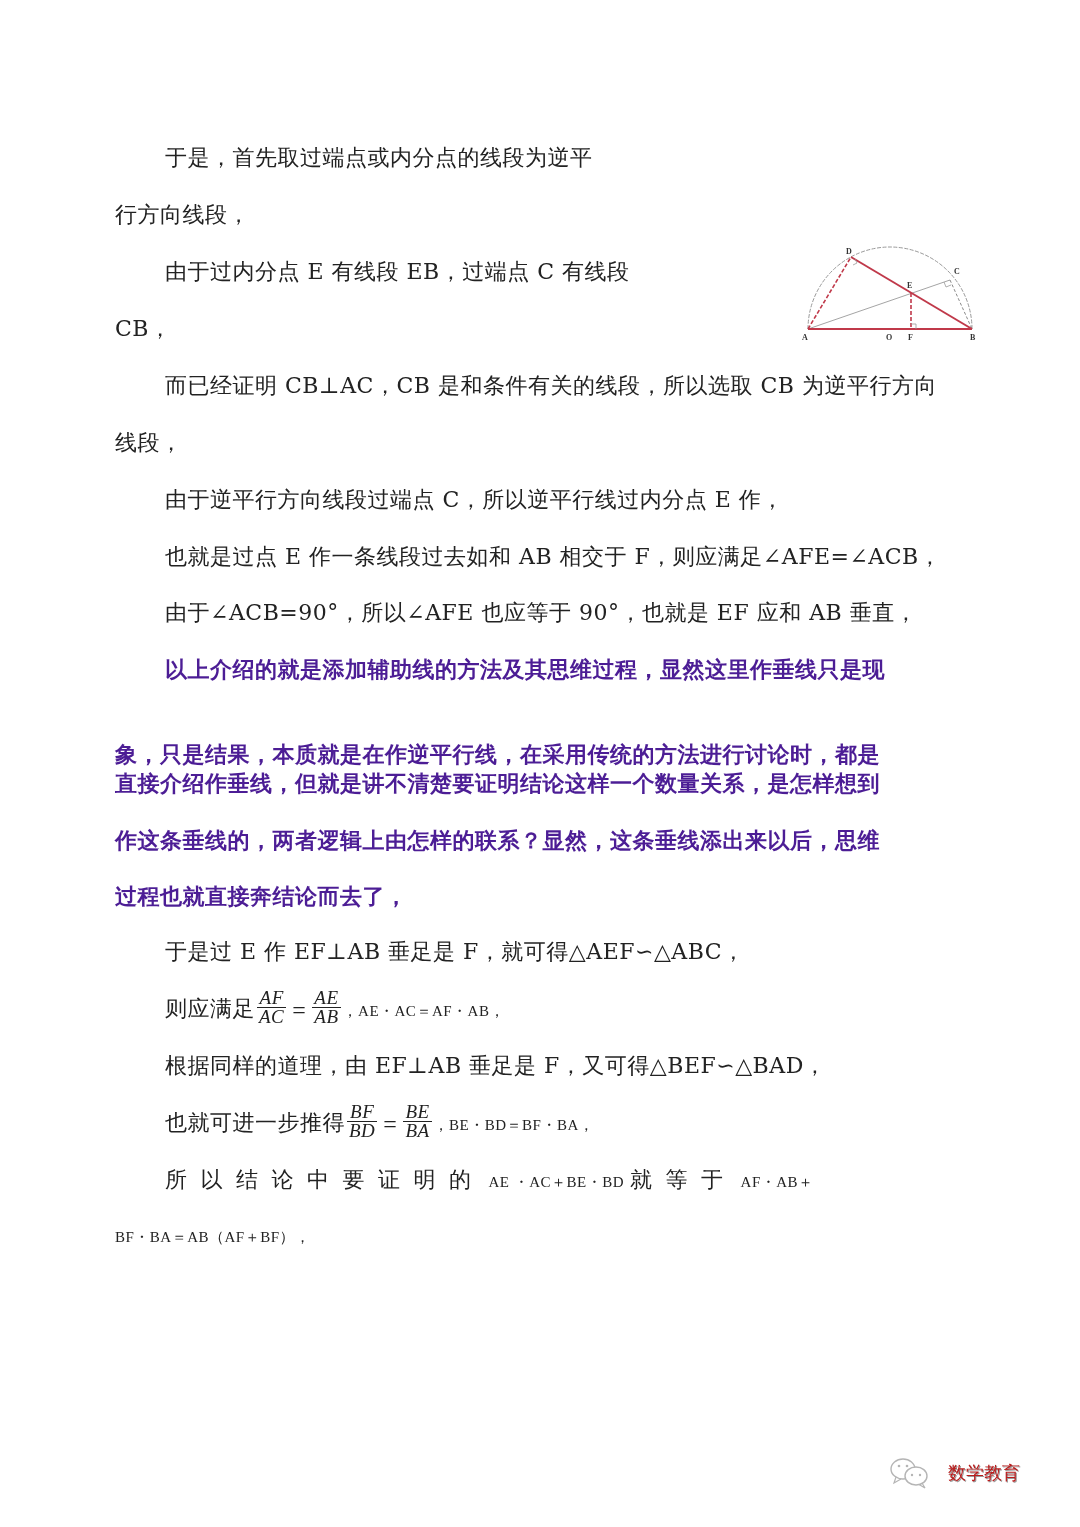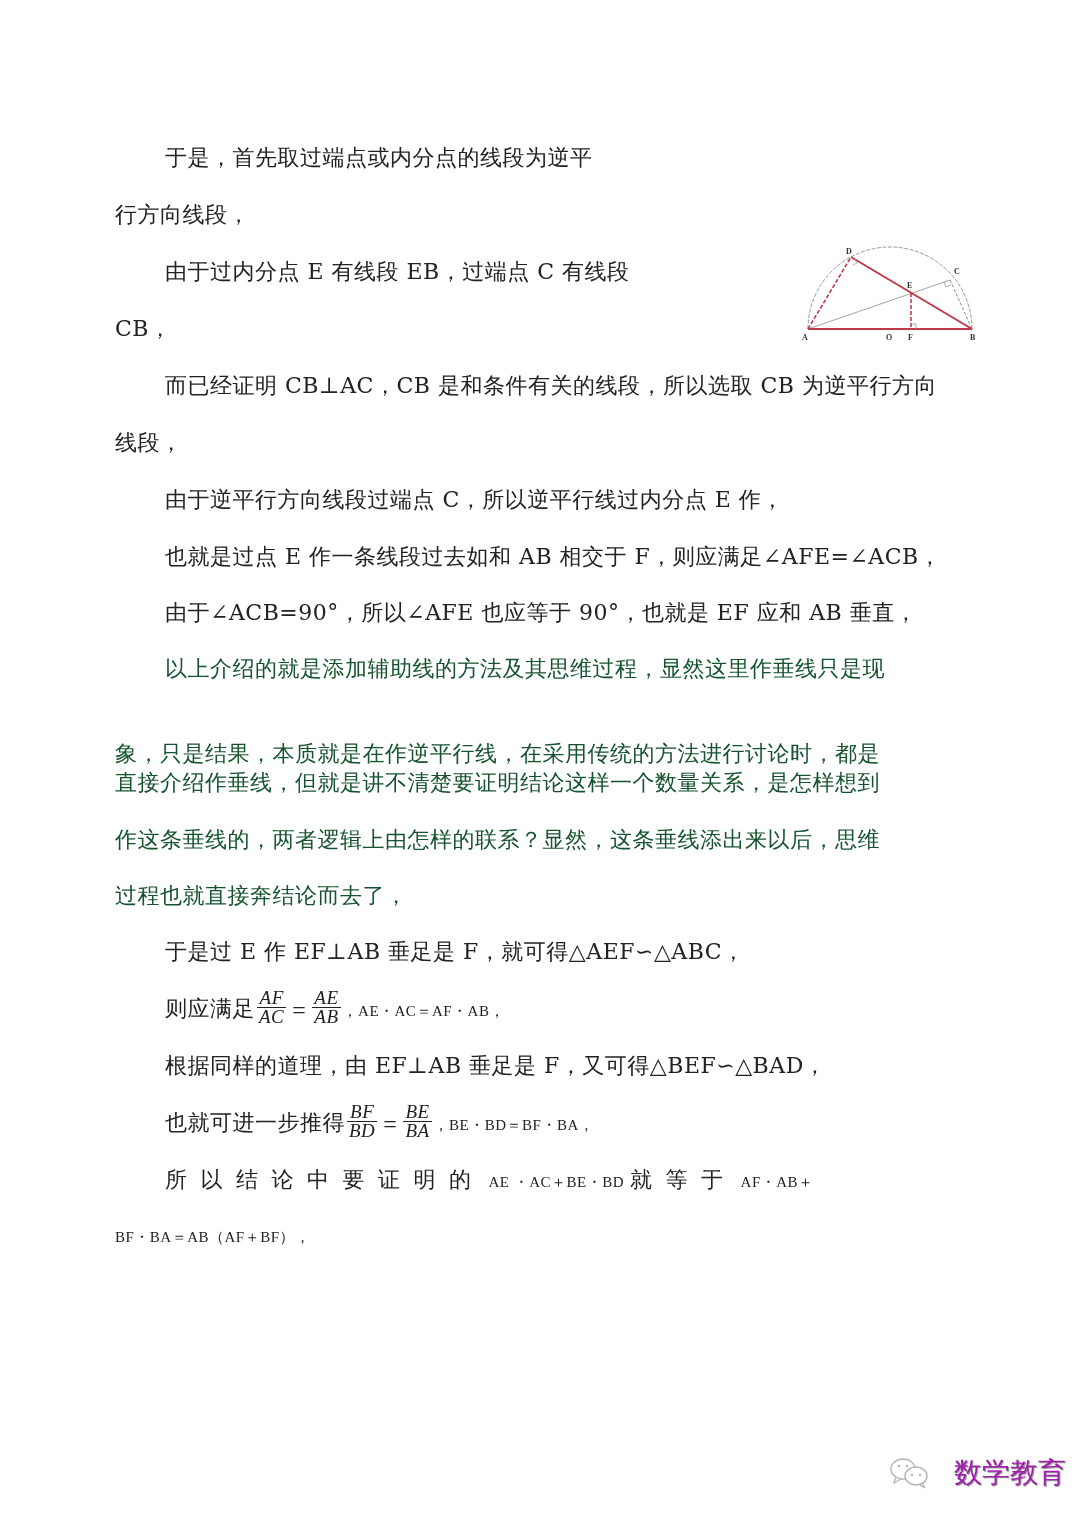--- a/index.html
+++ b/index.html
@@ -15,21 +15,21 @@
       font-family: "DejaVu Serif", "Liberation Serif", serif;
       color: #222222;
     }
     .line {
       position: absolute;
       font-size: 22px;
       line-height: 30px;
       white-space: nowrap;
       letter-spacing: 0.5px;
     }
-    .red { color: #14532d; }
+    .red { color: #4c1d95; font-weight: bold; }
     .lat {
       font-family: "Liberation Serif", "DejaVu Serif", serif;
       font-size: 15px;
     }
     .frac {
       display: inline-block;
       vertical-align: middle;
       text-align: center;
       font-family: "Liberation Serif", serif;
       font-style: italic;
@@ -66,23 +66,23 @@
       position: absolute;
       left: 888px;
       top: 1453px;
       height: 40px;
       display: flex;
       align-items: center;
       color: #b8b8b8;
     }
     #watermark .wm-text {
       font-family: "DejaVu Sans", "Liberation Sans", sans-serif;
-      font-size: 28px;
-      margin-left: 22px;
-      color: #a21caf;
+      font-size: 18px;
+      margin-left: 16px;
+      color: #b91c1c;
       text-shadow: 1px 1px 0 #9a9a9a;
     }
   </style>
 </head>
 <body>
 
 <div class="line" style="left:165px; top:143px;">于是，首先取过端点或内分点的线段为逆平</div>
 <div class="line" style="left:115px; top:200px;">行方向线段，</div>
 
 <div class="line" style="left:165px; top:257px;">由于过内分点 E 有线段 EB，过端点 C 有线段</div>

